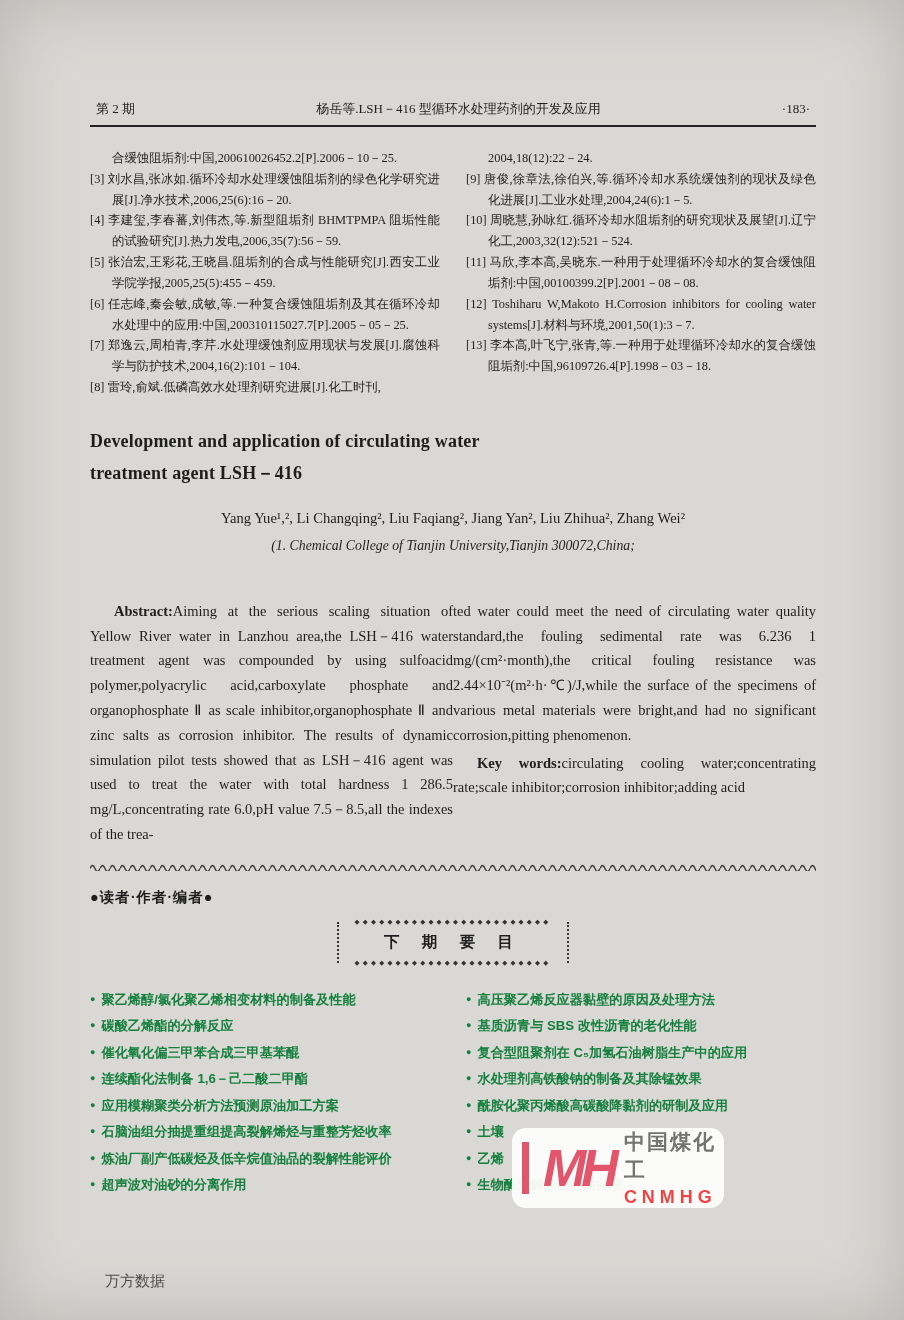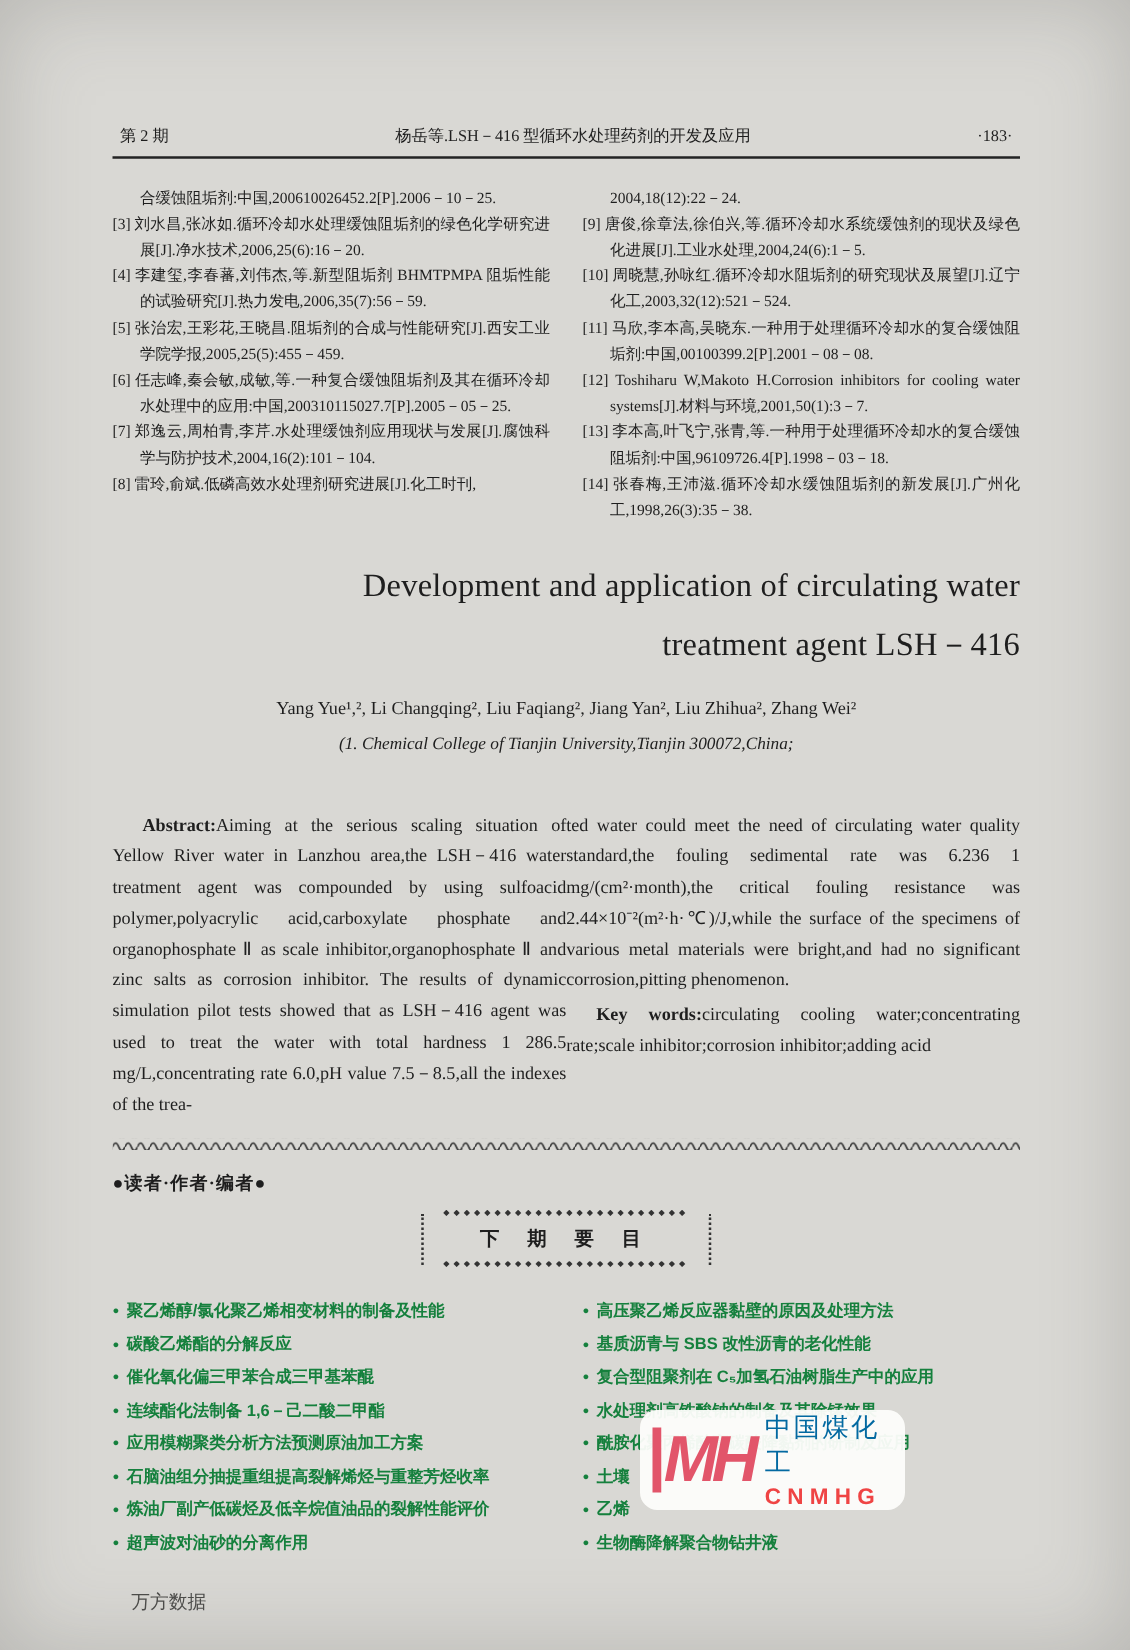--- a/index.html
+++ b/index.html
@@ -12,21 +12,21 @@
   .content{position:absolute;left:90px;top:100px;width:726px;}
   
   .header{display:flex;justify-content:space-between;align-items:baseline;font-size:13px;padding:0 6px 7px 6px;}
   .rule{border-top:2px solid #232323;margin-bottom:21px;}
   
   .refs{display:flex;gap:26px;font-size:12.4px;line-height:1.68;text-align:justify;}
   .col{flex:1;min-width:0;}
   .ref{margin:0;padding-left:22px;text-indent:-22px;}
   .ref.cont{text-indent:0;}
   
-  .etitle{margin:27px 0 0 0;text-align:right;font-size:26px;font-weight:normal;line-height:1.8;letter-spacing:.2px;}
+  .etitle{margin:27px 0 0 0;text-align:left;font-size:18px;font-weight:bold;line-height:1.8;letter-spacing:.2px;}
   .etitle .tline{display:block;}
   .authors{margin:20px 0 0 0;text-align:center;font-size:14.6px;}
   .affil{margin:6px 0 0 0;text-align:center;font-style:italic;font-size:13.8px;line-height:1.9;}
   
   .abs{display:flex;margin-top:40px;font-size:14.5px;line-height:1.71;text-align:justify;}
   .abs-p{margin:0;}
   .abs-p.indent{text-indent:24px;}
   .abs-p + .abs-p{margin-top:3px;}
   .bold{font-weight:bold;}
   
@@ -50,24 +50,24 @@
   .ucol li::before{content:"●";font-size:9px;margin-right:6px;vertical-align:1.5px;}
   
   .wm{
     position:absolute;left:512px;top:1128px;width:212px;height:80px;z-index:5;
     background:rgba(253,253,251,.95);border-radius:14px;
     display:flex;align-items:center;box-sizing:border-box;padding:6px 10px;
     font-family:"Liberation Sans",sans-serif;
   }
   .wm-logo{
     font-weight:bold;font-style:italic;font-size:52px;line-height:1;color:#e2556a;
-    letter-spacing:-5px;border-left:7px solid #e2556a;padding-left:2px;
+    letter-spacing:-5px;border-left:7px solid #e2556a;padding-left:14px;
   }
   .wm-col{display:flex;flex-direction:column;margin-left:10px;}
-  .wm-cn{font-size:21px;font-weight:normal;color:#0369a1;letter-spacing:2px;}
+  .wm-cn{font-size:21px;font-weight:bold;color:#737373;letter-spacing:2px;}
   .wm-en{font-size:18px;font-weight:bold;color:#ef4444;letter-spacing:5px;margin-top:3px;}
   
   .footer{position:absolute;left:105px;top:1272px;font-size:15px;color:#4c4c4a;font-family:"Liberation Sans",sans-serif;}
 </style>
 </head>
 <body>
 
 <div class="page">
   <div class="content">
 
@@ -88,21 +88,20 @@
         <p class="ref">[7] 郑逸云,周柏青,李芹.水处理缓蚀剂应用现状与发展[J].腐蚀科学与防护技术,2004,16(2):101－104.</p>
         <p class="ref">[8] 雷玲,俞斌.低磷高效水处理剂研究进展[J].化工时刊,</p>
       </div>
       <div class="col">
         <p class="ref cont">2004,18(12):22－24.</p>
         <p class="ref">[9] 唐俊,徐章法,徐伯兴,等.循环冷却水系统缓蚀剂的现状及绿色化进展[J].工业水处理,2004,24(6):1－5.</p>
         <p class="ref">[10] 周晓慧,孙咏红.循环冷却水阻垢剂的研究现状及展望[J].辽宁化工,2003,32(12):521－524.</p>
         <p class="ref">[11] 马欣,李本高,吴晓东.一种用于处理循环冷却水的复合缓蚀阻垢剂:中国,00100399.2[P].2001－08－08.</p>
         <p class="ref">[12] Toshiharu W,Makoto H.Corrosion inhibitors for cooling water systems[J].材料与环境,2001,50(1):3－7.</p>
         <p class="ref">[13] 李本高,叶飞宁,张青,等.一种用于处理循环冷却水的复合缓蚀阻垢剂:中国,96109726.4[P].1998－03－18.</p>
-        <p class="ref">[14] 张春梅,王沛滋.循环冷却水缓蚀阻垢剂的新发展[J].广州化工,1998,26(3):35－38.</p>
       </div>
     </div>
 
     <h1 class="etitle">
       <span class="tline">Development and application of circulating water</span>
       <span class="tline">treatment agent LSH－416</span>
     </h1>
 
     <p class="authors">Yang Yue¹,², Li Changqing², Liu Faqiang², Jiang Yan², Liu Zhihua², Zhang Wei²</p>
     <p class="affil">(1. Chemical College of Tianjin University,Tianjin 300072,China;</p>

